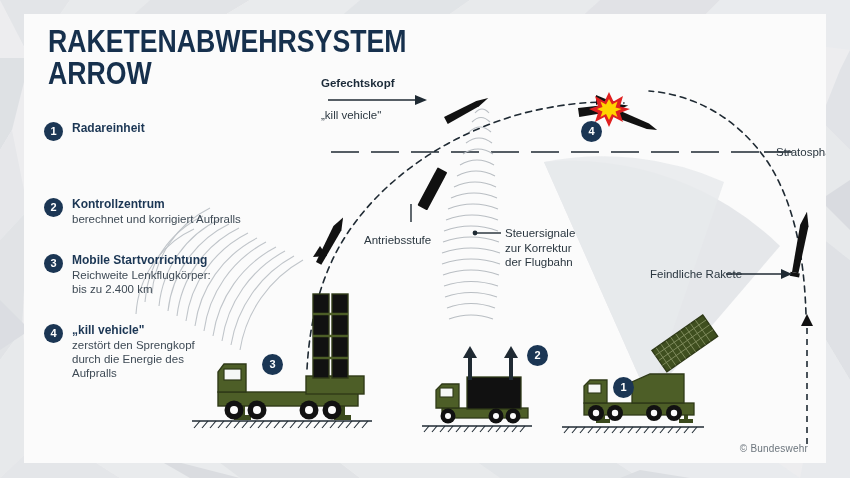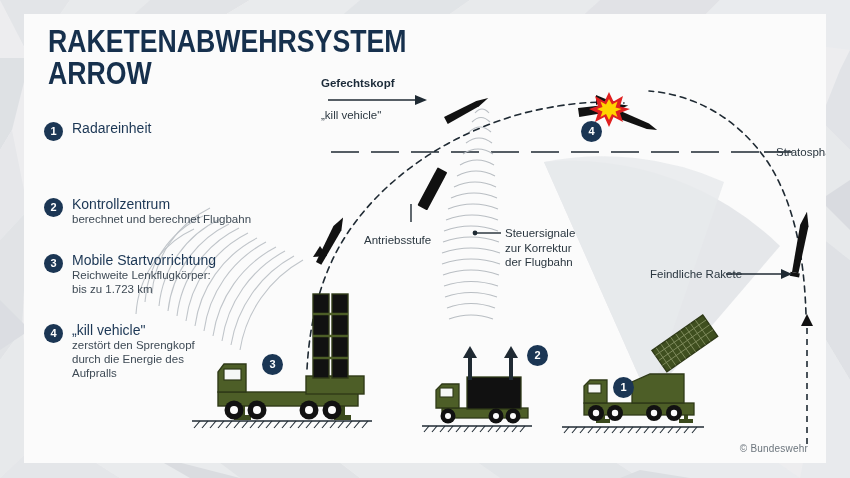--- a/index.html
+++ b/index.html
@@ -41,21 +41,21 @@
   .badge{
     position:absolute;left:0;top:0;
     width:19px;height:19px;border-radius:50%;
     background:#1b3654;color:#ffffff;
     font-size:11px;font-weight:bold;
     display:flex;align-items:center;justify-content:center;
     line-height:1;
   }
   .leg-text{position:absolute;left:28px;top:-1px;width:230px;}
   .leg-head{
-    color:#1b3654;font-weight:normal;font-size:14px;line-height:14px;
+    color:#1b3654;font-weight:bold;font-size:12px;line-height:14px;
     margin:0 0 1px 0;
   }
   .leg-body{
     color:#3e4a55;font-size:11.5px;line-height:14px;white-space:pre-line;
   }
 
   
   .dlabel{position:absolute;color:#2b3740;font-size:11.5px;line-height:14.5px;white-space:pre-line;}
   .dlabel.bold{font-weight:bold;color:#1b2a38;}
 
@@ -397,30 +397,30 @@
           <div class="badge">1</div>
           <div class="leg-text">
             <div class="leg-head">Radareinheit</div>
           </div>
         </div>
 
         <div class="leg-item" style="top:76px;">
           <div class="badge">2</div>
           <div class="leg-text">
             <div class="leg-head">Kontrollzentrum</div>
-            <div class="leg-body">berechnet und berechnet Flugbahn</div>
+            <div class="leg-body">berechnet und korrigiert Aufpralls</div>
           </div>
         </div>
 
         <div class="leg-item" style="top:132px;">
           <div class="badge">3</div>
           <div class="leg-text">
             <div class="leg-head">Mobile Startvorrichtung</div>
             <div class="leg-body">Reichweite Lenkflugkörper:
-bis zu 1.723 km</div>
+bis zu 2.400 km</div>
           </div>
         </div>
 
         <div class="leg-item" style="top:202px;">
           <div class="badge">4</div>
           <div class="leg-text">
             <div class="leg-head">„kill vehicle"</div>
             <div class="leg-body">zerstört den Sprengkopf
 durch die Energie des
 Aufpralls</div>

